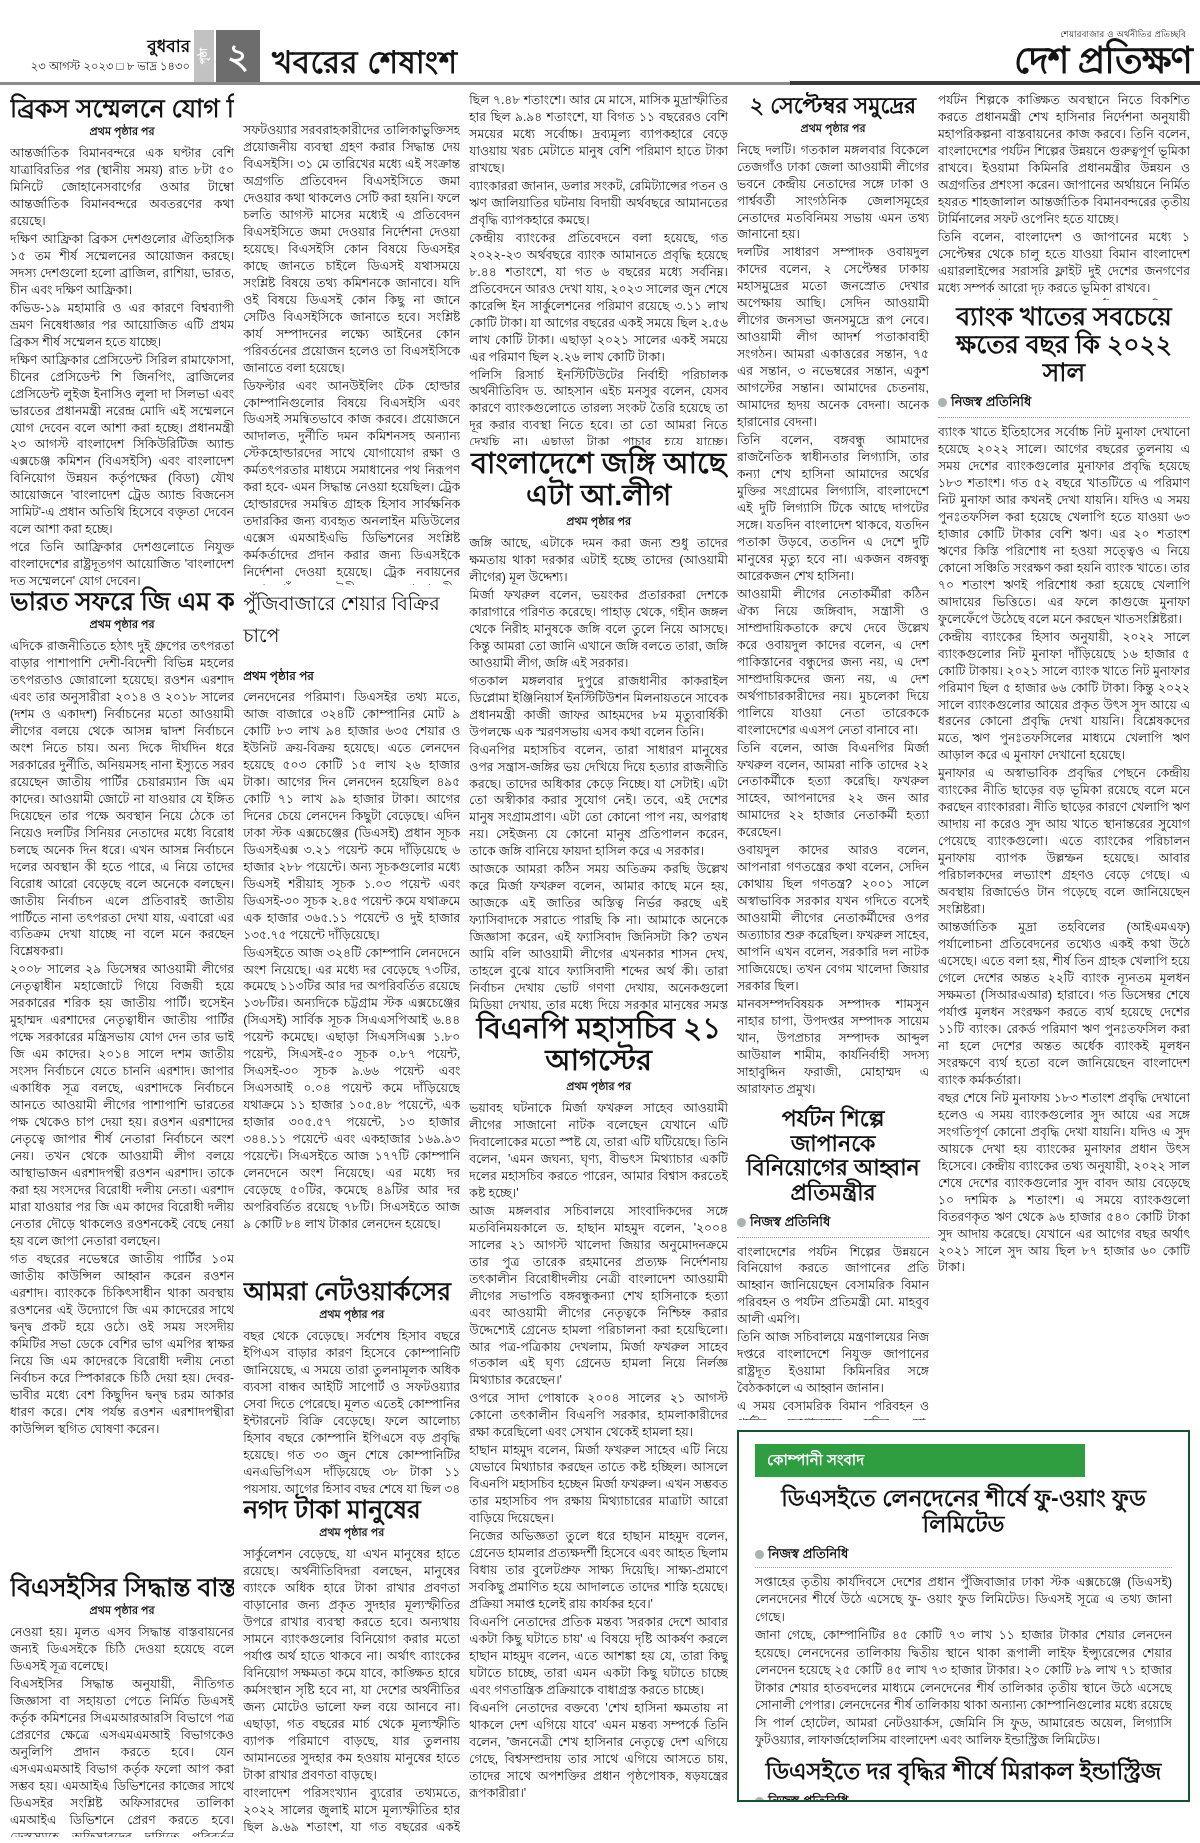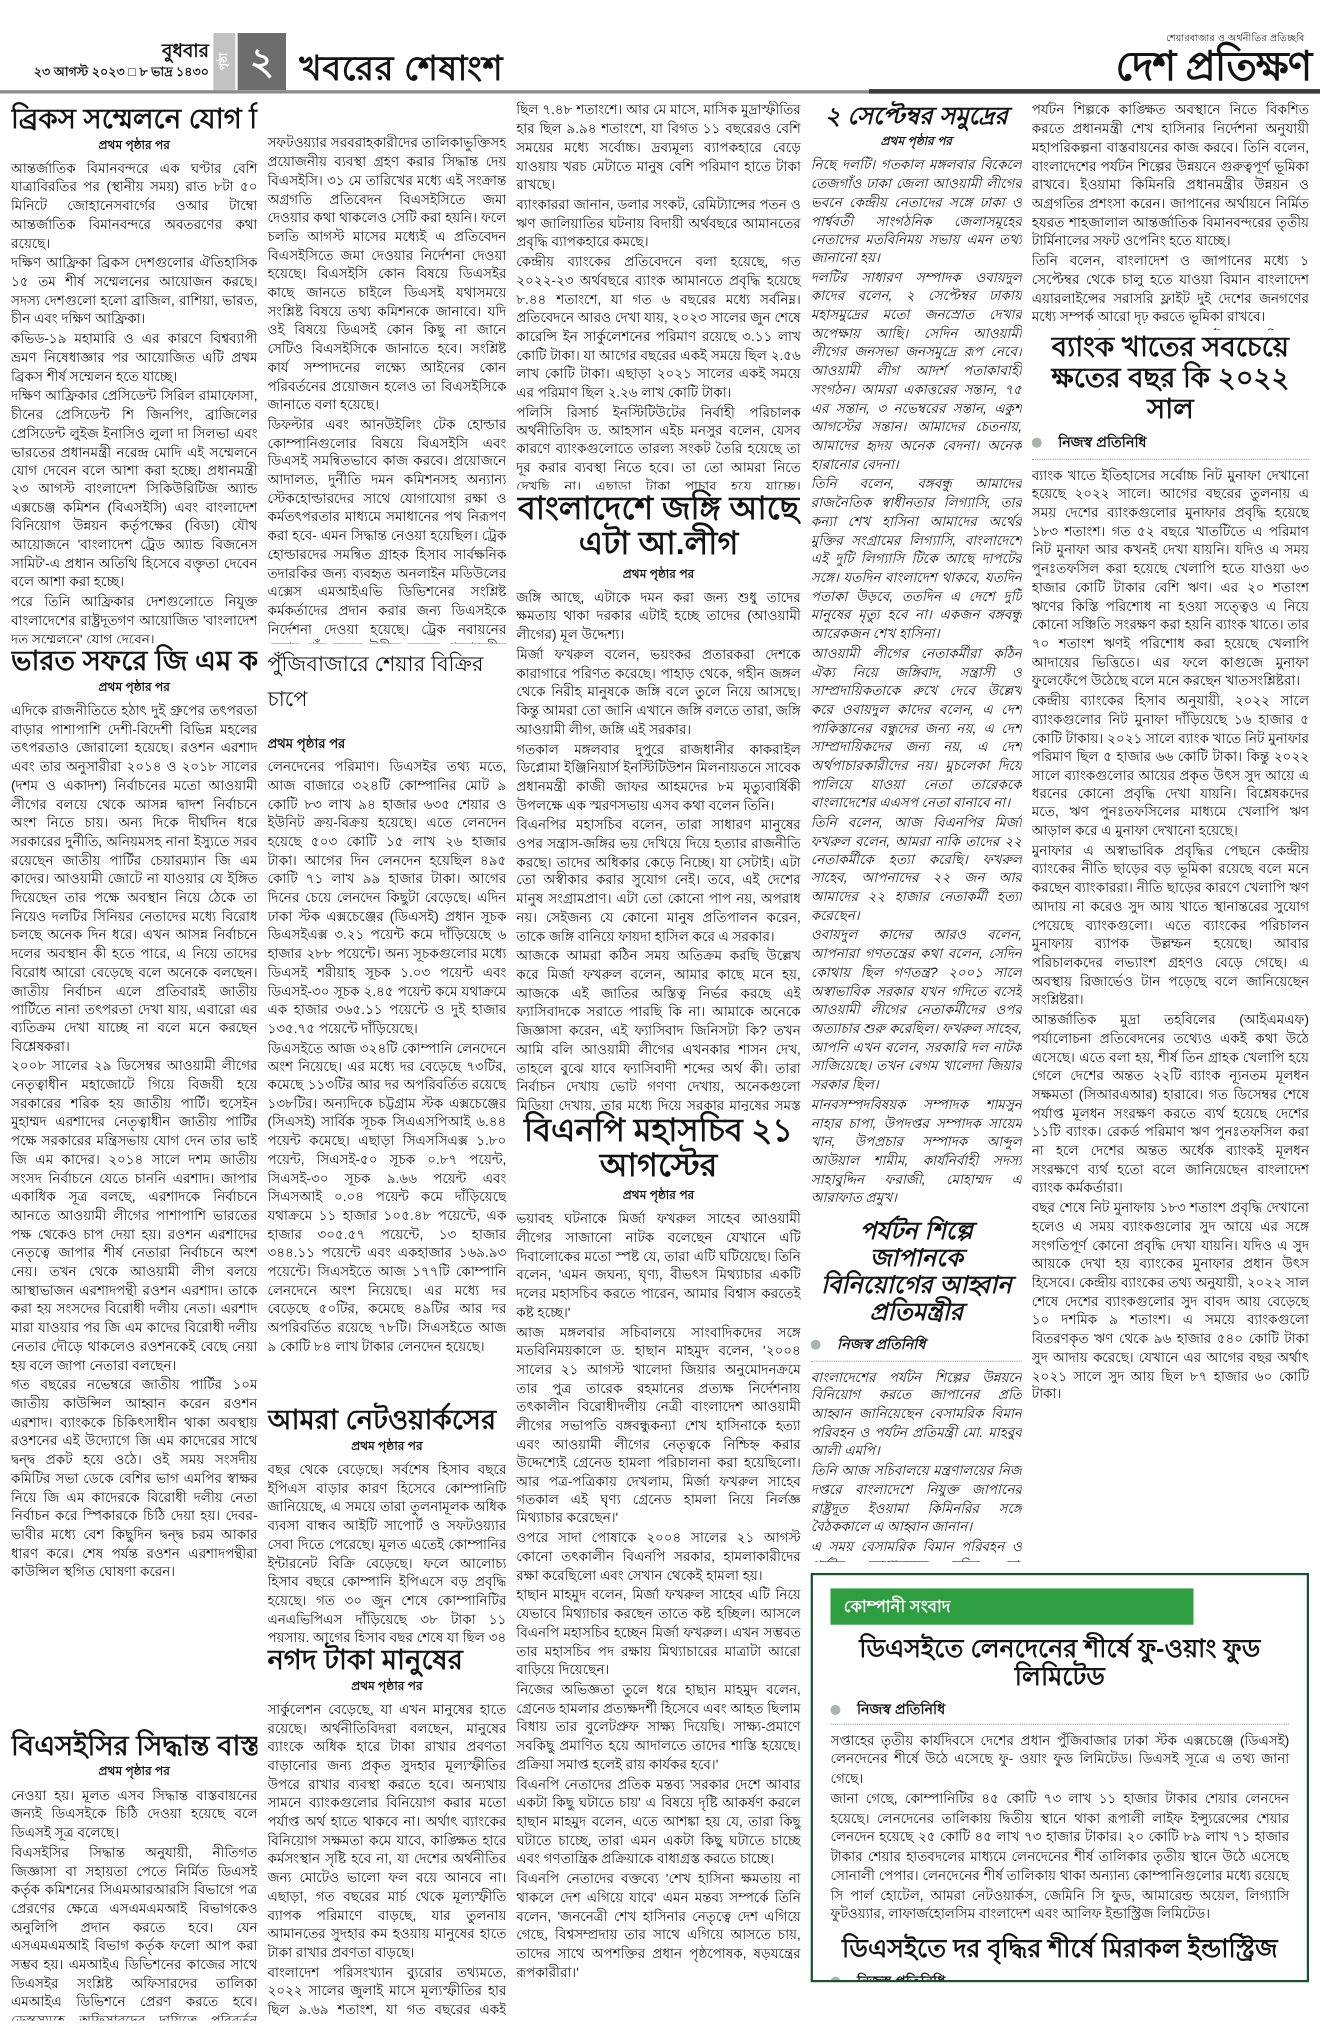--- a/index.html
+++ b/index.html
@@ -4,49 +4,49 @@
 <style>
   html,body{margin:0;padding:0;background:#e8e8e8;}
   .page{position:relative;width:1200px;height:1843px;background:#ffffff;margin:0 auto;
         font-family:"Liberation Sans","DejaVu Sans",sans-serif;color:#141414;overflow:hidden;}
   
   .hdr{position:absolute;top:0;left:0;width:1200px;height:86px;}
   .hdr-rule{position:absolute;top:82px;left:0;width:1200px;height:3px;background:#8a8a8a;}
   .hdr-rule-dark{position:absolute;top:81px;left:790px;width:410px;height:4px;background:#3a3a3a;}
   .datebox{position:absolute;top:36px;left:20px;width:170px;text-align:right;line-height:1.25;}
   .day{font-weight:bold;font-size:17px;}
-  .dateline{font-size:11.5px;margin-top:2px;font-weight:bold;}
+  .dateline{font-size:11.5px;margin-top:2px;}
   .pgbadge-light{position:absolute;top:30px;left:194px;width:20px;height:52px;background:#c2c2c2;
         display:flex;align-items:center;justify-content:center;}
   .pgbadge-light span{writing-mode:vertical-rl;transform:rotate(180deg);font-size:10px;color:#ffffff;font-weight:bold;}
   .pgbadge-dark{position:absolute;top:30px;left:216px;width:44px;height:52px;background:#6d6d6d;
         display:flex;align-items:center;justify-content:center;}
   .pgbadge-dark span{color:#fff;font-size:34px;font-weight:bold;line-height:1;}
   .section-title{position:absolute;top:38px;left:272px;font-size:31px;font-weight:bold;letter-spacing:0.5px;}
   .masthead{position:absolute;top:28px;right:8px;text-align:right;}
   .m-tag{font-size:8.5px;letter-spacing:0.3px;margin-right:6px;}
   .m-logo{font-size:37px;font-weight:bold;line-height:1.05;letter-spacing:-1px;}
   
   .cols{position:absolute;top:92px;left:10px;width:1180px;height:1745px;display:flex;gap:9px;}
   .col{display:flex;flex-direction:column;overflow:hidden;}
   .c1{width:227px;} .c2{width:220px;} .c3{width:262px;}
   .c45{width:453px;display:flex;flex-direction:column;}
   .c45top{display:flex;gap:9px;height:1328px;overflow:hidden;}
-  .c4{width:192px;font-style:italic;} .c5{width:252px;justify-content:space-between;}
+  .c4{width:192px;} .c5{width:252px;justify-content:space-between;}
   .art{display:flex;flex-direction:column;overflow:hidden;}
   .art h2{margin:2px 0 0;font-size:25px;line-height:1.12;font-weight:bold;text-align:center;}
   .art h2.oneline{white-space:nowrap;text-align:left;overflow:visible;}
   .art h2.big{font-size:29px;}
   .art h2.small{font-size:22px;}
   .contlbl{font-size:11px;font-weight:bold;text-align:center;margin:1px 0 3px;}
   .subhead{font-size:19px;font-weight:normal;margin:4px 0 14px;}
   .subcont{font-size:12px;font-weight:bold;margin:0 0 2px;}
   .abody{flex:1;overflow:hidden;}
   .abody p{margin:0 0 1px;font-size:12.3px;line-height:1.38;text-align:justify;}
-  .byline{display:flex;align-items:center;gap:15px;margin:6px 0 2px;font-size:13px;font-weight:bold;}
+  .byline{display:flex;align-items:center;gap:4px;margin:6px 0 2px;font-size:13px;font-weight:bold;}
   .dot{width:9px;height:9px;border-radius:50%;background:#a9b4ad;display:inline-block;}
   .dotted{border-bottom:1.5px dotted #9b9b9b;margin:2px 0 6px;}
   
   .company-box{margin-top:10px;height:372px;border:2px solid #14532d;background:#fff;
         padding:12px 16px;box-sizing:border-box;overflow:hidden;}
   .box-label{background:#2f9e41;color:#fff;font-weight:bold;font-size:15px;
         padding:4px 12px;width:330px;box-sizing:border-box;}
   .company-box h3{margin:8px 0 0;font-size:23px;font-weight:bold;text-align:center;line-height:1.15;}
   .company-box .abody p{font-size:12.3px;line-height:1.42;}
 </style>

